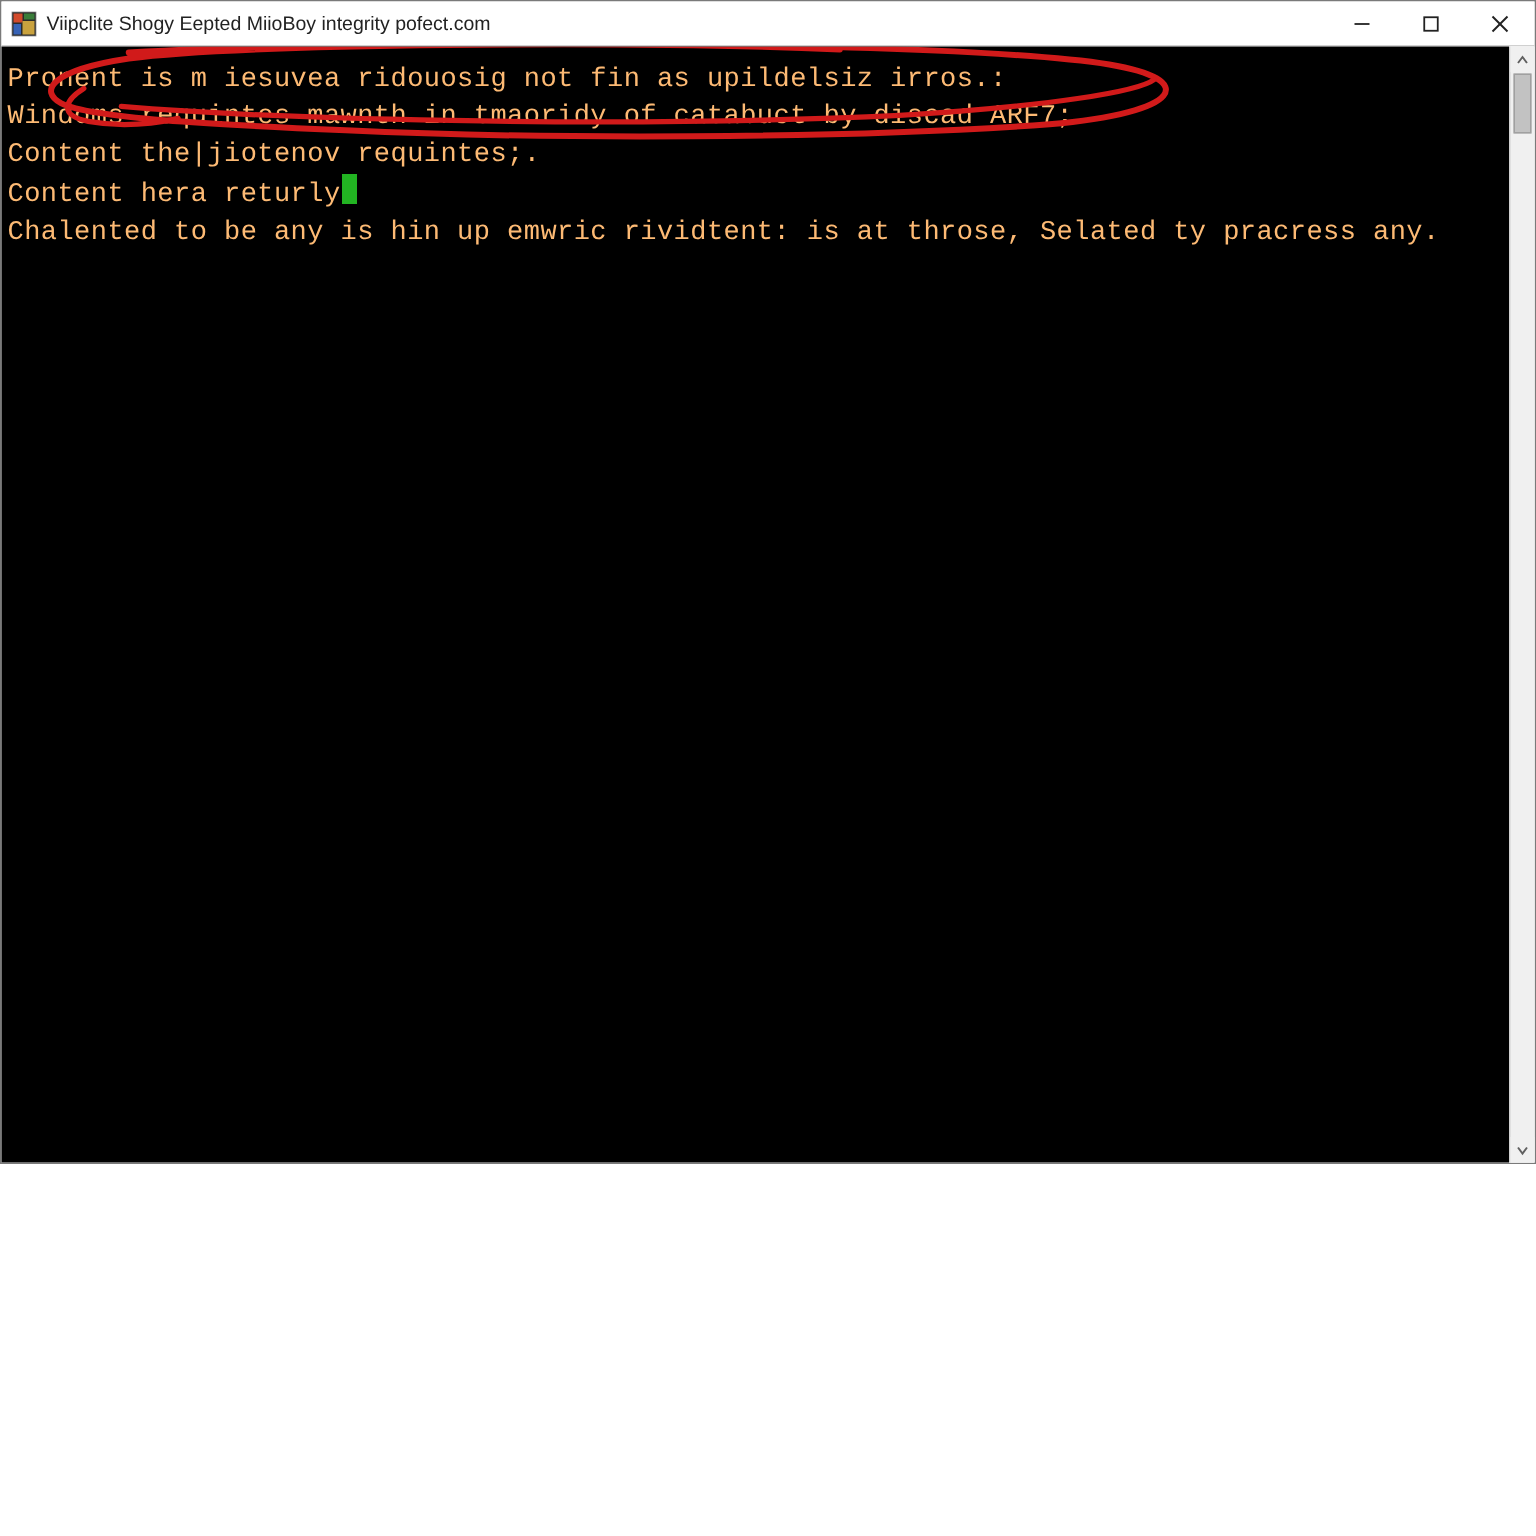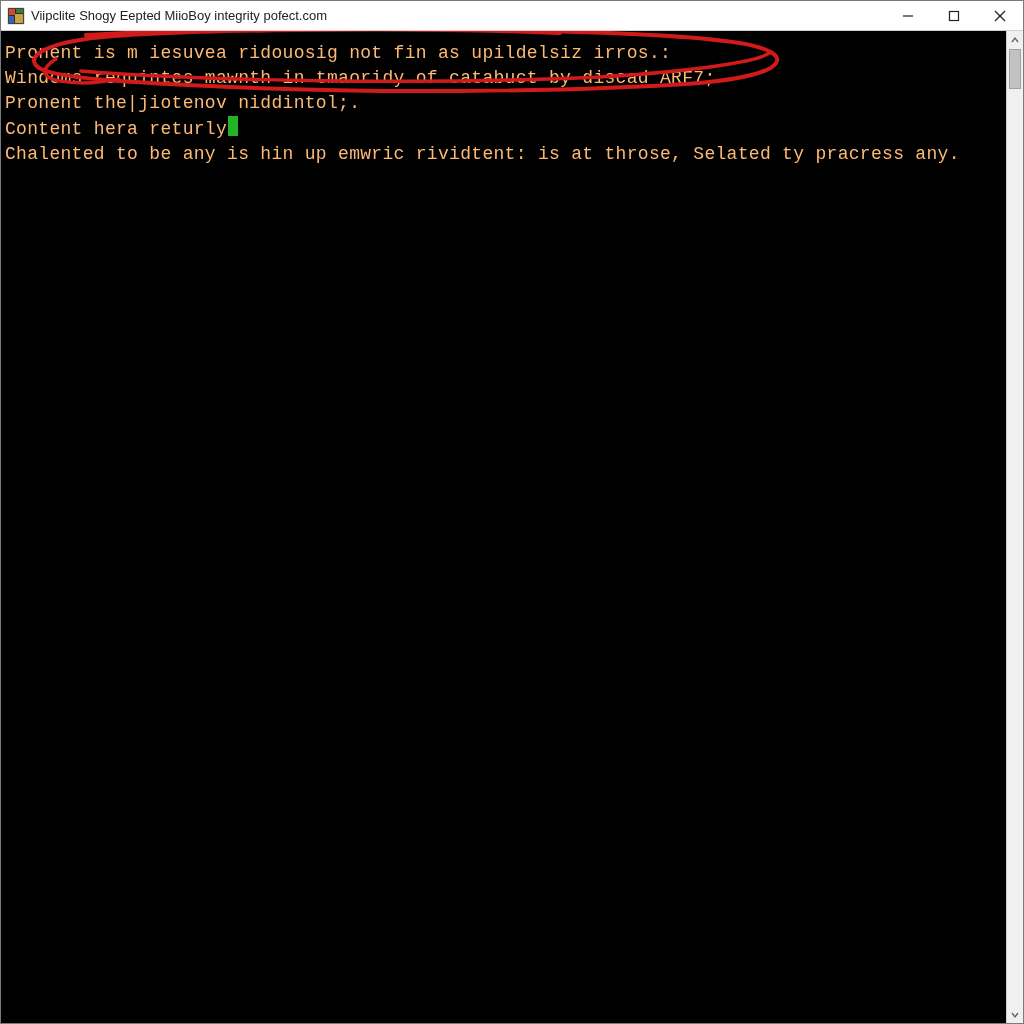--- a/index.html
+++ b/index.html
@@ -1,20 +1,20 @@
 <!DOCTYPE html>
 <html><head>
 <meta charset="utf-8">
 <style>
   * { box-sizing: border-box; margin: 0; padding: 0; }
   html, body { width: 1024px; height: 1024px; overflow: hidden; font-family: "Segoe UI", Tahoma, sans-serif; background: #fff; }
 
   .window {
     width: 1024px;
-    height: 1024px;
+    height: 776px;
     display: flex;
     flex-direction: column;
     border: 1px solid #7a7a7a;
     background: #fff;
   }
 
   
   .titlebar {
     height: 30px;
     display: flex;
@@ -142,21 +142,21 @@
         <line x1="11" y1="1" x2="1" y2="11" stroke="#222" stroke-width="1.3"></line>
       </svg>
     </button>
   </div>
 
   <div class="client">
 
     <div class="console">
       <div class="line">Pronent is m iesuvea ridouosig not fin as upildelsiz irros.:</div>
       <div class="line">Windoms requintes mawnth in tmaoridy of catabuct by discad ARF7;</div>
-      <div class="line">Pronent the|jiotenov niddintol;.</div>
+      <div class="line">Content the|jiotenov requintes;.</div>
       <div class="line"><span>Content hera returly</span><span class="cursor"></span></div>
       <div class="line">Chalented to be any is hin up emwric rividtent: is at throse, Selated ty pracress any.</div>
 
       <svg class="annotation" viewBox="0 0 1007 994" preserveAspectRatio="none">
 
         <path d="M 85 4
                  C 260 -6, 640 -4, 740 12
                  C 800 22, 790 44, 700 52
                  C 560 62, 360 62, 230 56
                  C 140 52, 60 48, 40 38

